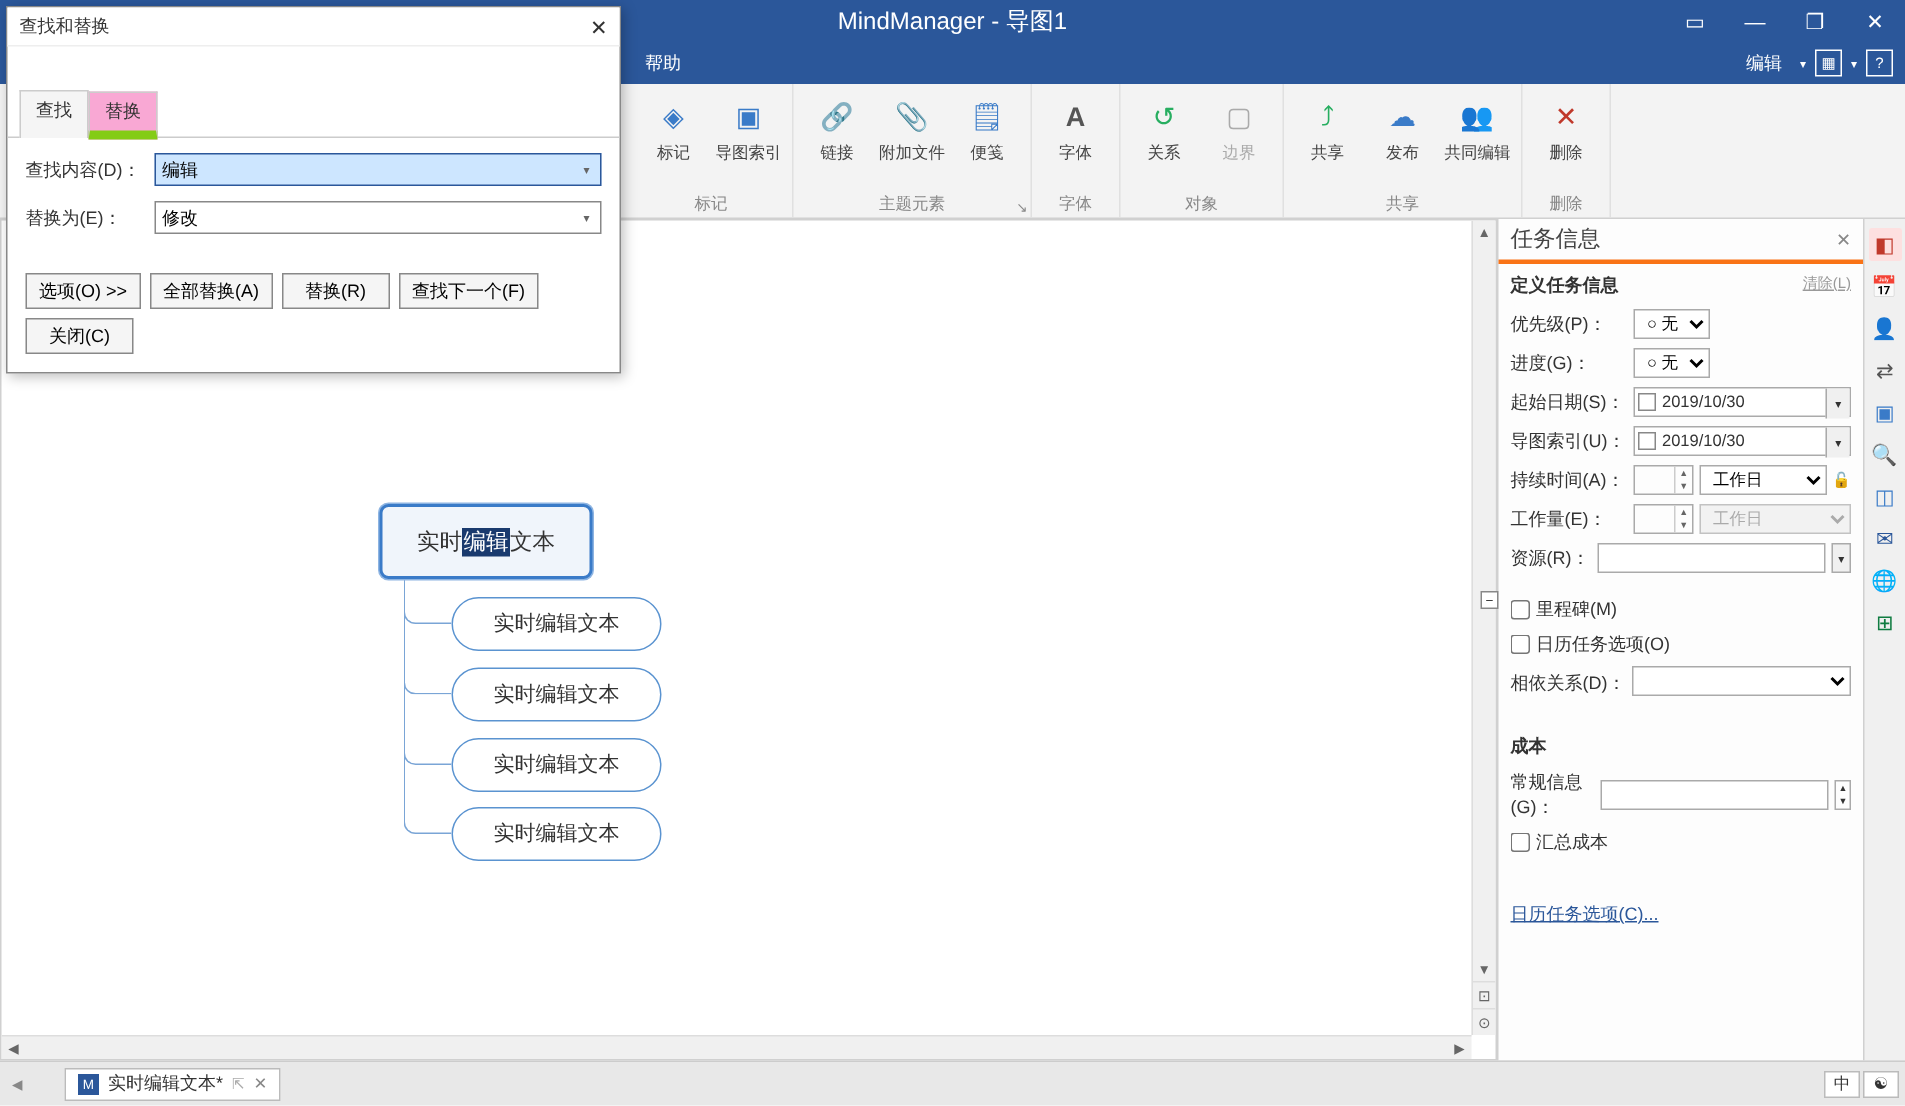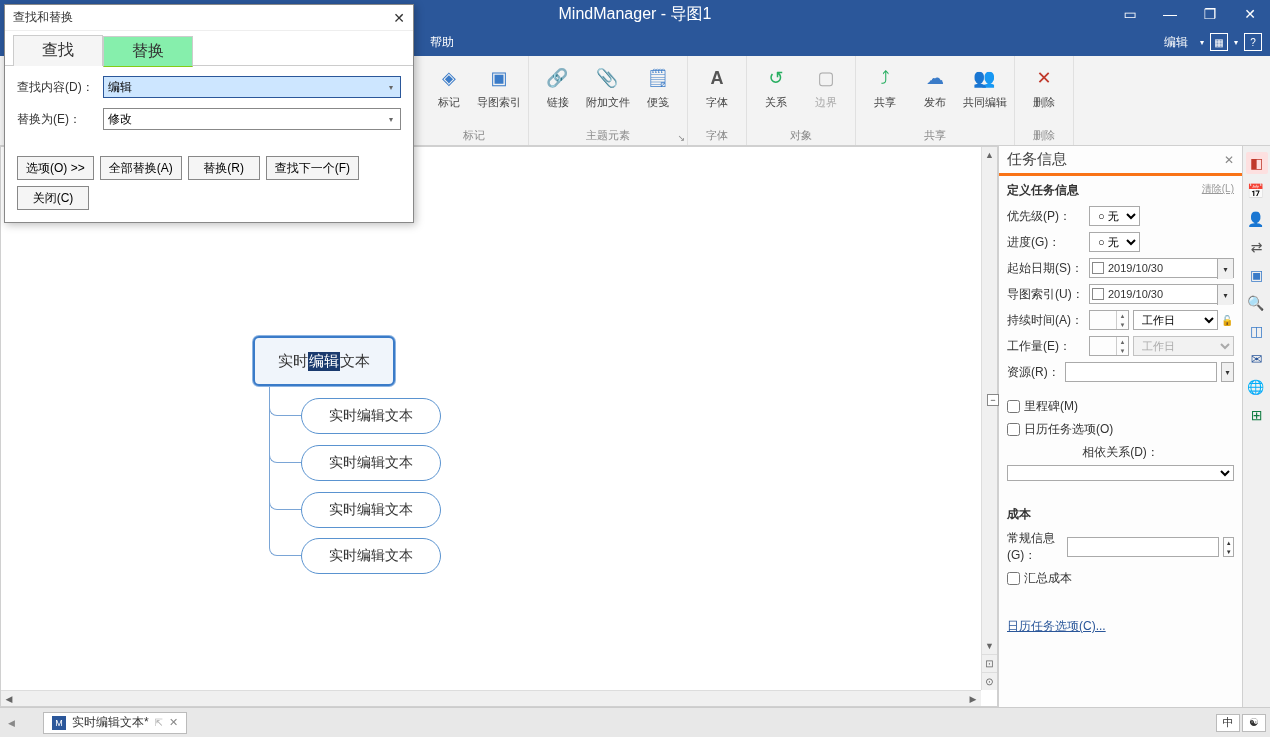--- a/index.html
+++ b/index.html
@@ -80,22 +80,22 @@
   .tabbar .doc-tab .tab-icon { width: 14px; height: 14px; background: #2b579a; display:flex; align-items:center; justify-content:center; color:#fff; font-size:9px; }
   .tabbar .doc-tab .tab-close { color: #888; cursor:pointer; font-size:11px; }
   .tabbar .right-widgets { margin-left: auto; display:flex; gap:2px; }
   .tabbar .ime { width:24px; height:18px; border:1px solid #bbb; background:#fff; display:flex; align-items:center; justify-content:center; font-size:11px; }
   
   
   .dialog { position: absolute; left: 4px; top: 4px; width: 410px; background: #fff; border: 1px solid #888; box-shadow: 2px 2px 8px rgba(0,0,0,0.25); z-index: 100; }
   .dialog .dlg-title { height: 26px; display: flex; align-items: center; padding: 0 8px; font-size: 12px; background: #fff; border-bottom: 1px solid #eee; }
   .dialog .dlg-title .dlg-close { margin-left: auto; font-size: 14px; cursor:pointer; }
   .dialog .dlg-tabs { display: flex; padding: 4px 8px 0; gap: 0; }
-  .dialog .dlg-tabs .dtab { padding: 4px 28px; font-size: 16px; border: 1px solid #ccc; border-bottom: none; background: #f5f5f5; cursor:pointer; }
-  .dialog .dlg-tabs .dtab.active { background: #86efac; border-bottom: 1px solid #84cc16; position:relative; top:1px; }
+  .dialog .dlg-tabs .dtab { padding: 4px 10px; font-size: 12px; border: 1px solid #ccc; border-bottom: none; background: #f5f5f5; cursor:pointer;margin-top:25px; }
+  .dialog .dlg-tabs .dtab.active { background: #f9a8d4; border-bottom: 6px solid #84cc16; position:relative; top:1px; }
   .dialog .dlg-body { padding: 10px 12px 6px; border-top: 1px solid #ccc; margin-top:-1px; }
   .dialog .dlg-row { display: flex; align-items: center; margin-bottom: 10px; gap: 8px; }
   .dialog .dlg-row label { width: 78px; font-size: 12px; }
   .dialog .dlg-row .combo { flex:1; position:relative; }
   .dialog .dlg-row .combo input { width: 100%; height: 22px; border: 1px solid #2b579a; padding: 0 20px 0 4px; font-size: 12px; }
   .dialog .dlg-row .combo.plain input { border-color:#888; }
   .dialog .dlg-row .combo .combo-btn { position:absolute; right:1px; top:1px; width:18px; height:20px; display:flex; align-items:center; justify-content:center; font-size:8px; color:#666; cursor:pointer; }
   .dialog .dlg-row .combo input.sel { background: #cde6ff; }
   .dialog .dlg-buttons { display: flex; gap: 6px; padding: 10px 12px 12px; flex-wrap:wrap; }
   .dialog .dlg-buttons button { height: 24px; padding: 0 8px; font-size: 12px; border: 1px solid #888; background: #f5f5f5; cursor:pointer; min-width:72px; }
@@ -316,21 +316,21 @@
     </div>
     <div style="height:10px;"></div>
     <div class="chk-row">
       <input type="checkbox" style="">
       <span>里程碑(M)</span>
     </div>
     <div class="chk-row">
       <input type="checkbox" style="">
       <span>日历任务选项(O)</span>
     </div>
-    <div class="row" style="flex-direction:column; align-items:center; gap:4px;">
+    <div class="row" style="flex-direction:row; align-items:flex-end; gap:4px;">
       <label style="width:auto;">相依关系(D)：</label>
       <select style="width:100%;"><option></option></select>
     </div>
     <div style="height:16px;"></div>
     <div class="section-title">成本</div>
     <div class="row">
       <label>常规信息(G)：</label>
       <input type="text" style="">
       <div class="sb" style="width:14px; height:20px; border:1px solid #aaa; display:flex; flex-direction:column; font-size:6px;">
           <div style="flex:1;display:flex;align-items:center;justify-content:center;">▲</div>

